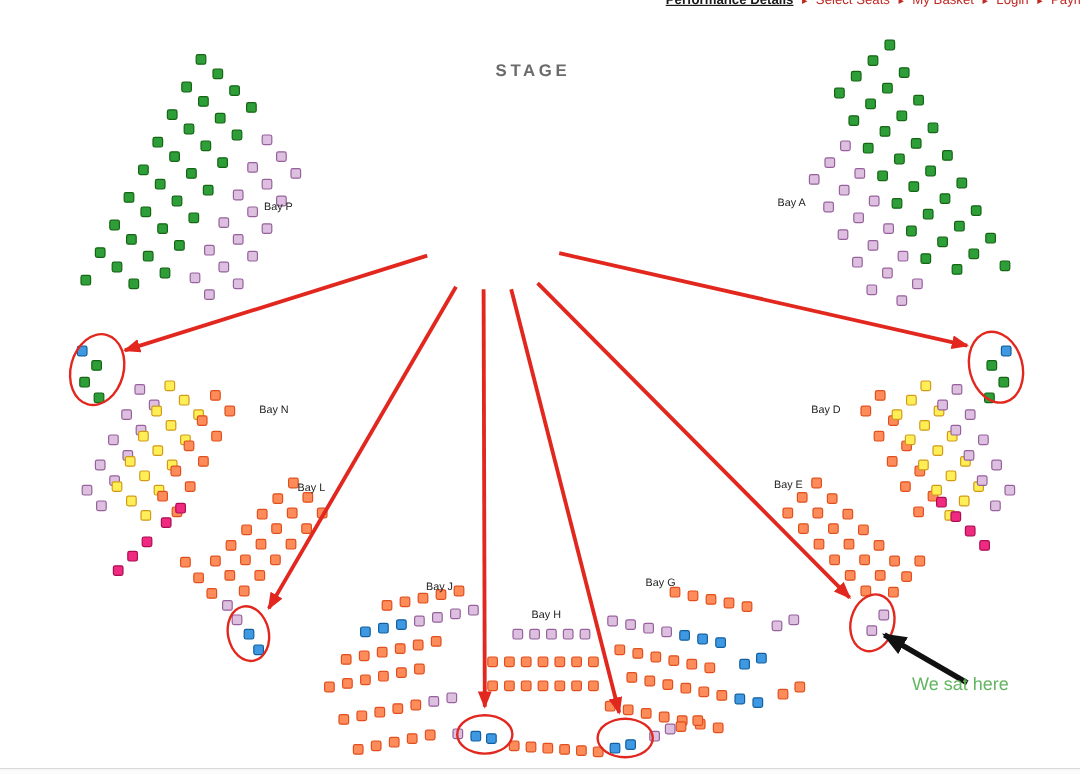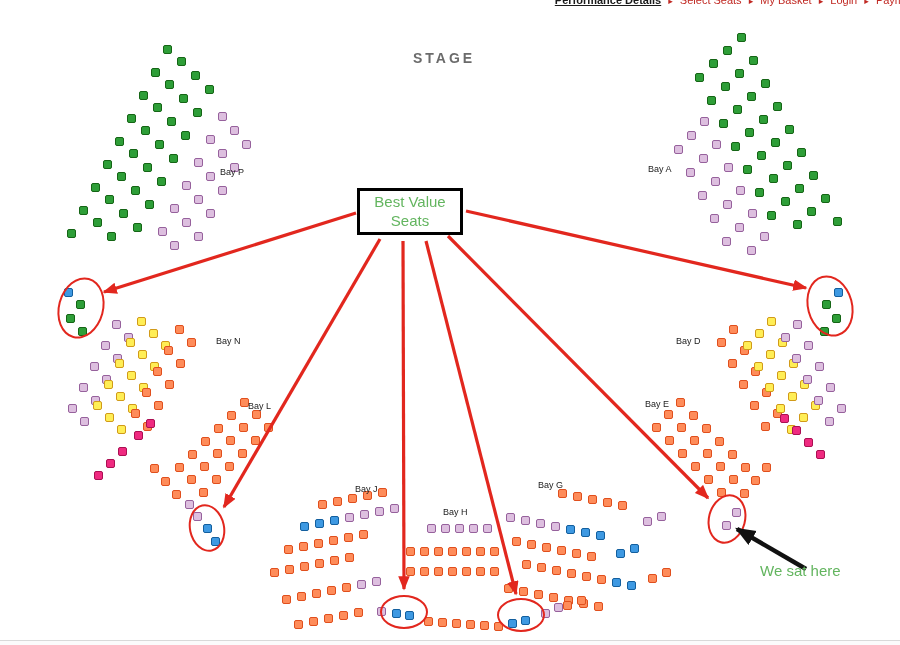--- a/index.html
+++ b/index.html
@@ -419,22 +419,18 @@
     </defs>
   <line x1="356" y1="213" x2="104" y2="292" stroke="#e2271e" stroke-width="3.2" marker-end="url(#head-red)"></line>
       <line x1="466" y1="211" x2="806" y2="288" stroke="#e2271e" stroke-width="3.2" marker-end="url(#head-red)"></line>
       <line x1="380" y1="239" x2="224" y2="507" stroke="#e2271e" stroke-width="3.2" marker-end="url(#head-red)"></line>
       <line x1="403" y1="241" x2="404" y2="589" stroke="#e2271e" stroke-width="3.2" marker-end="url(#head-red)"></line>
       <line x1="426" y1="241" x2="516" y2="594" stroke="#e2271e" stroke-width="3.2" marker-end="url(#head-red)"></line>
       <line x1="448" y1="236" x2="708" y2="498" stroke="#e2271e" stroke-width="3.2" marker-end="url(#head-red)"></line>
       <line x1="806" y1="569" x2="737" y2="529" stroke="#111111" stroke-width="4.5" marker-end="url(#head-black)"></line>
     </svg>
 
-  <div class="anno-box">
-    <span>Best Value</span>
-    <span>Seats</span>
-  </div>
 
   <div class="we-sat">We sat here</div>
 
   <div class="bottom-line"></div>
 
 </div>
 
 </body></html>

